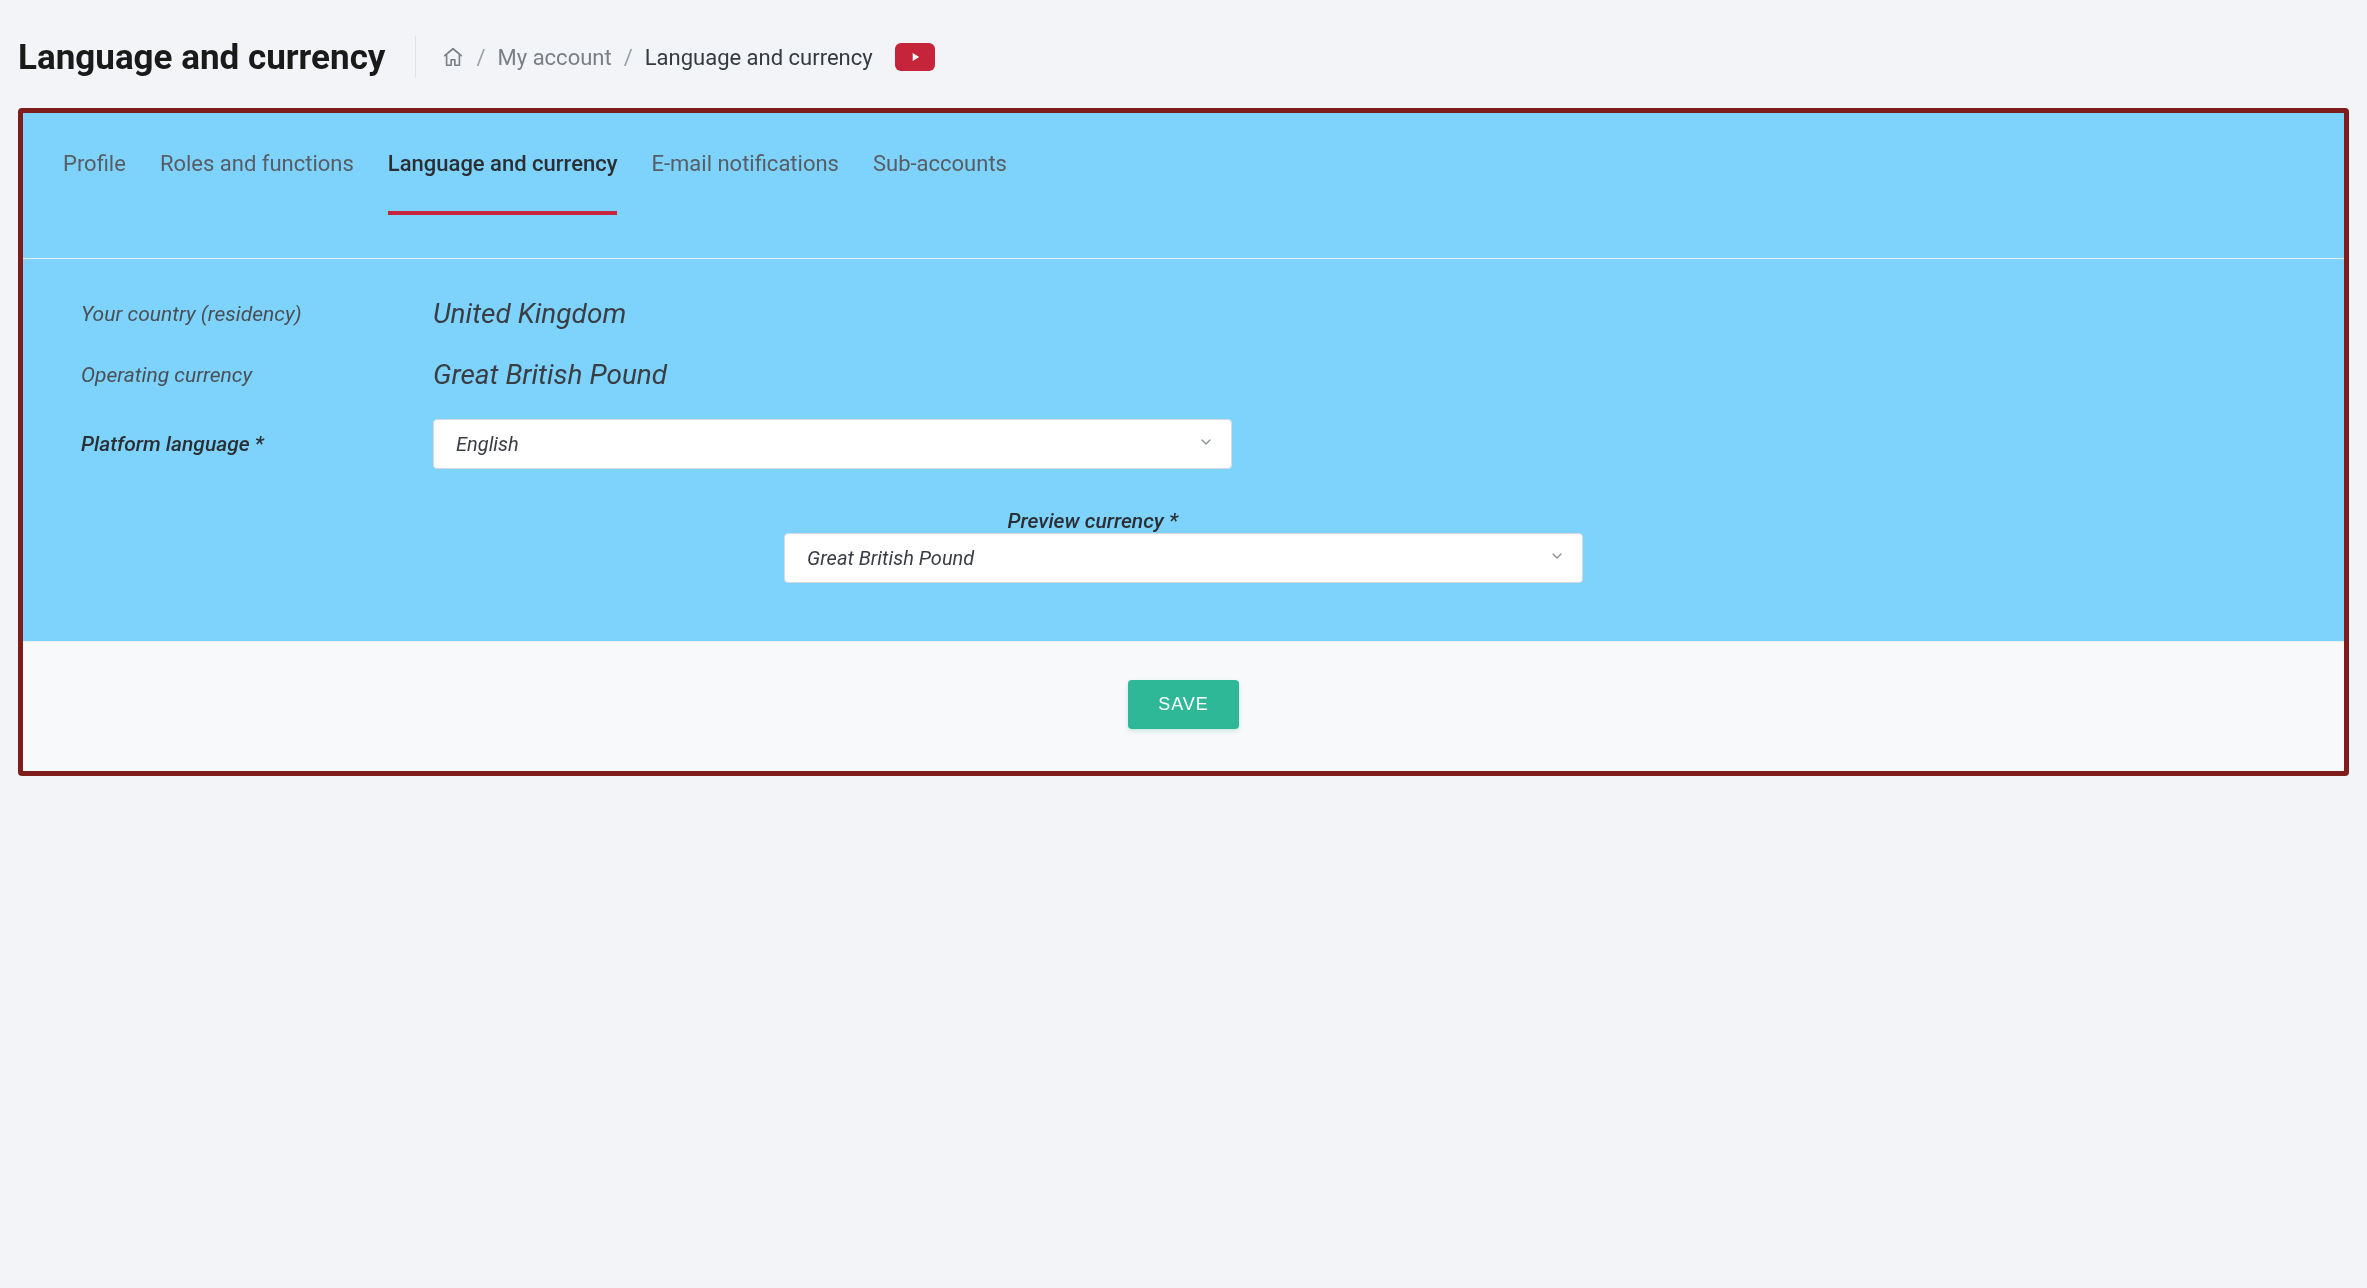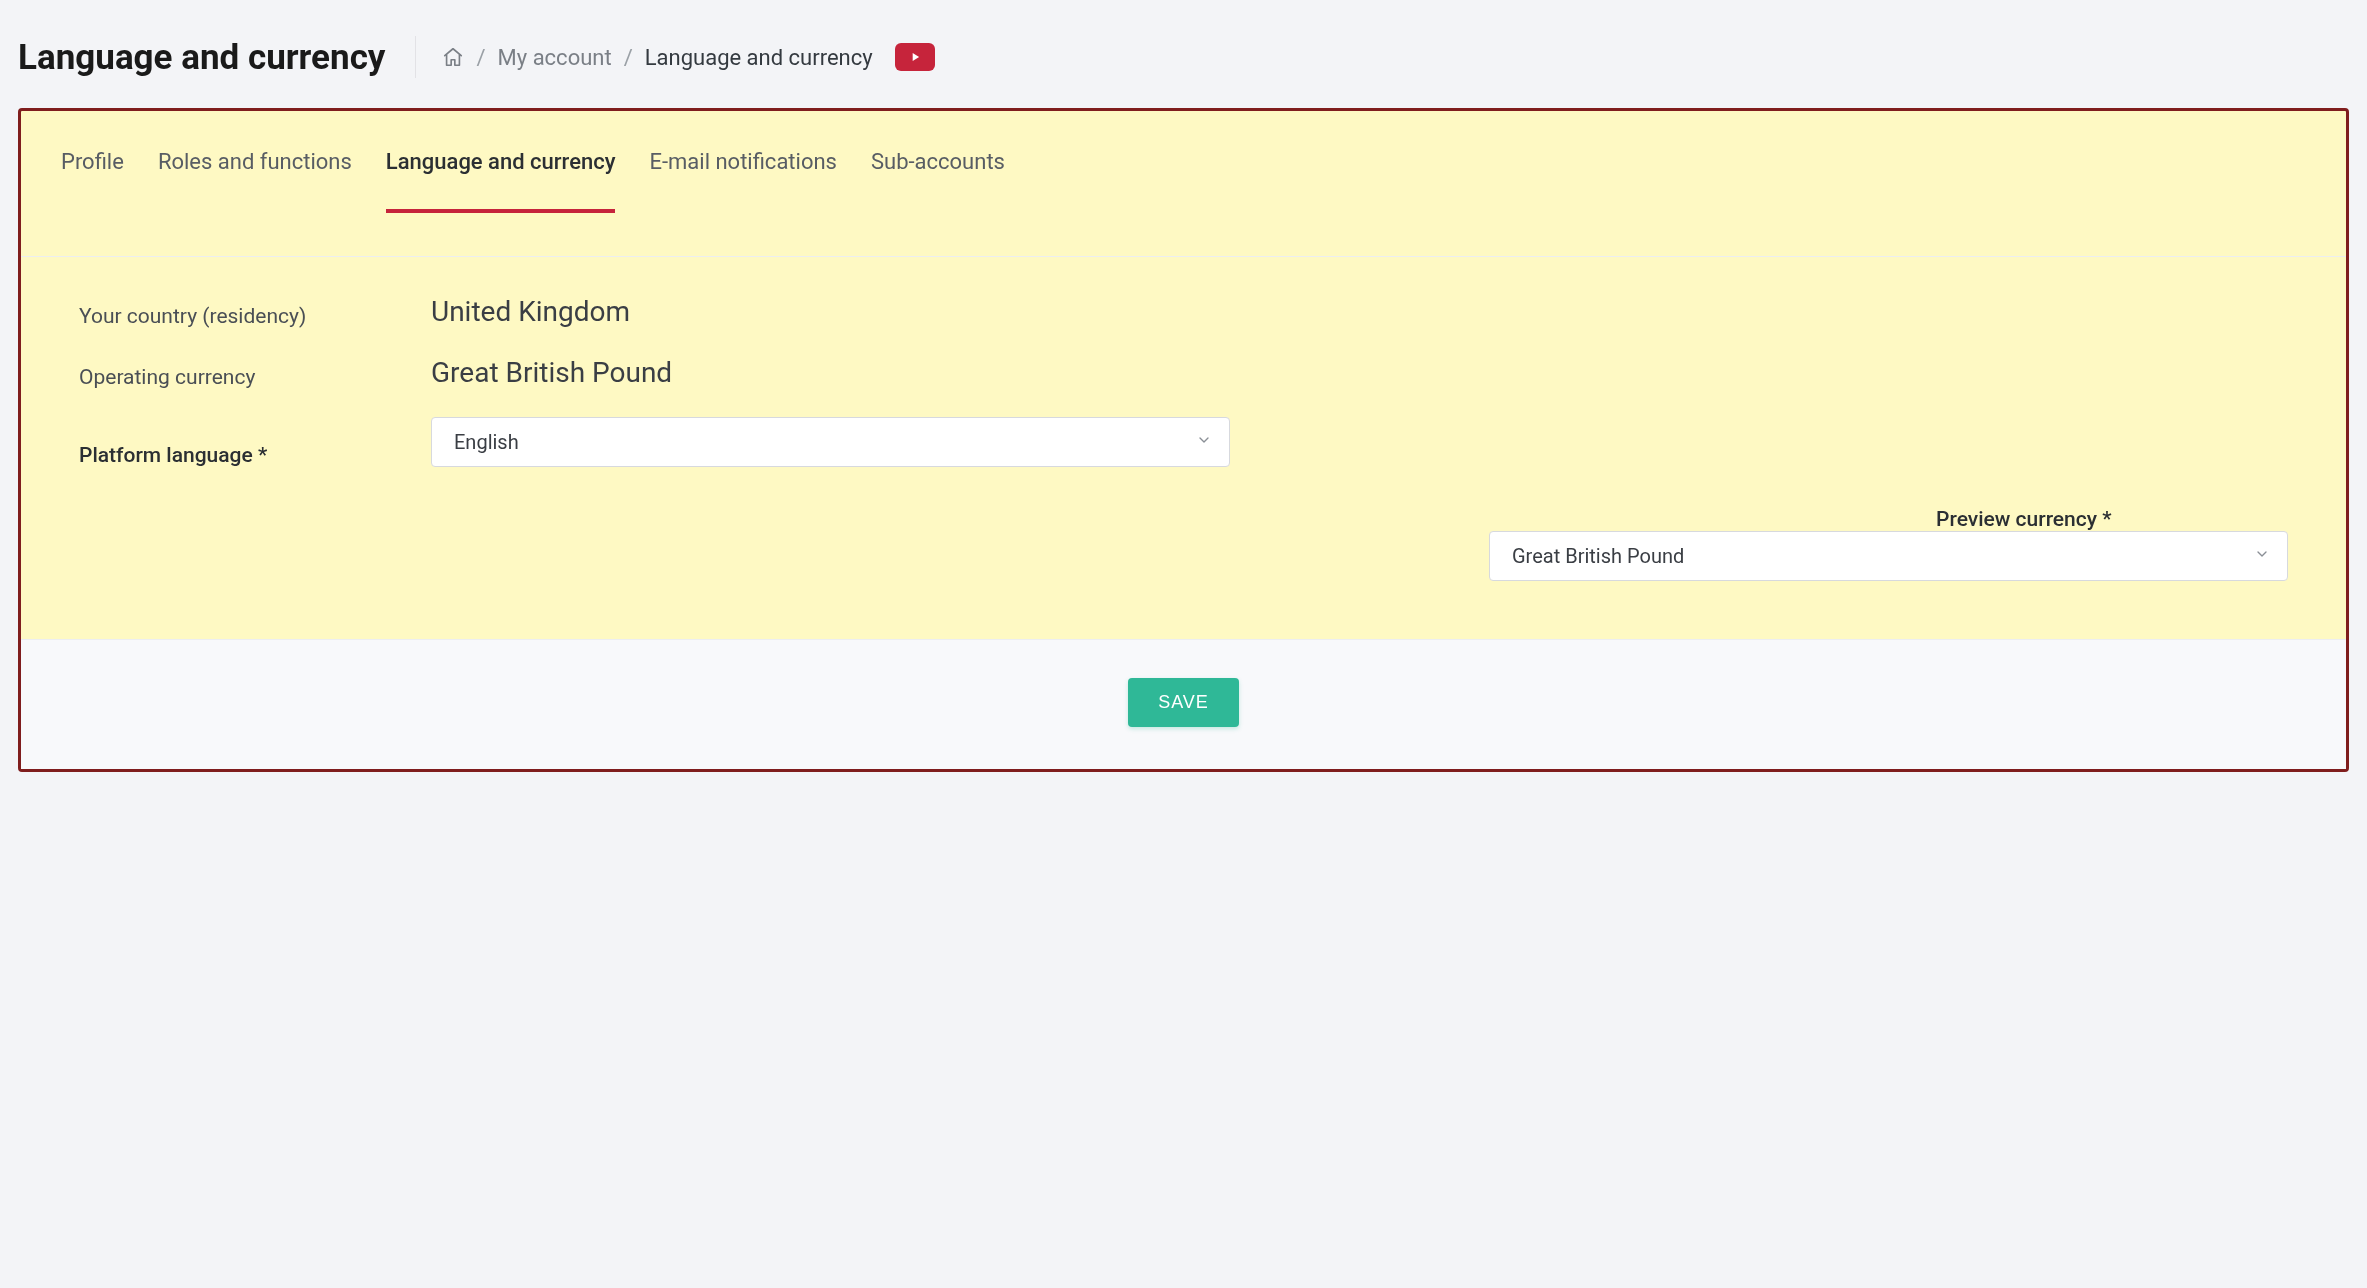--- a/index.html
+++ b/index.html
@@ -54,22 +54,22 @@
     width: 40px;
     height: 28px;
     background: #c6243b;
     border-radius: 6px;
     display: inline-flex;
     align-items: center;
     justify-content: center;
     margin-left: 10px;
   }
   .card {
-    background: #fef9c3;
-    border: 3px solid #7f1d1d;
+    background: #7dd3fc;
+    border: 5px solid #7f1d1d;
     border-radius: 4px;
   }
   .tabs {
     display: flex;
     flex-wrap: wrap;
     padding: 30px 40px 0 40px;
     gap: 34px 34px;
     border-bottom: 1px solid #eceef1;
   }
   .tab {
@@ -94,22 +94,23 @@
   }
   .tab-second-row {
     width: 100%;
     padding-top: 10px;
   }
   .form-area {
     padding: 38px 58px 48px 58px;
   }
   .form-row {
     display: flex;
-    align-items: flex-end;
+    align-items: center;
     margin-bottom: 28px;
+    font-style: italic;
   }
   .form-row.select-row {
     margin-bottom: 40px;
   }
   .form-label {
     width: 352px;
     font-size: 21px;
     color: #4a4f55;
     flex-shrink: 0;
   }

